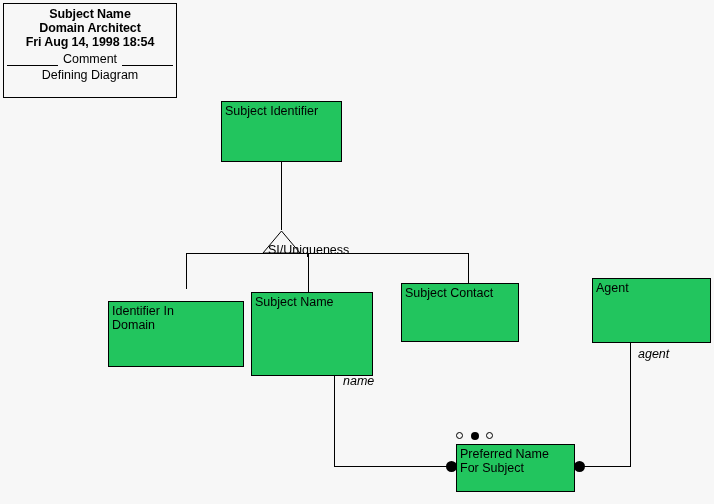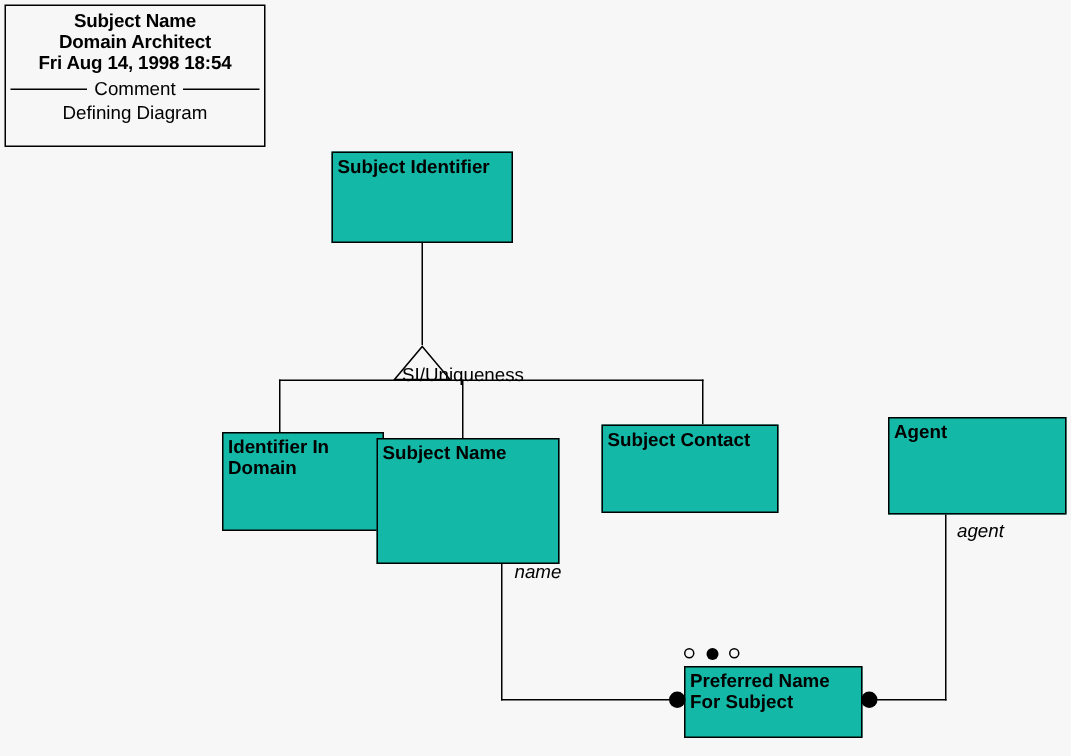--- a/index.html
+++ b/index.html
@@ -32,21 +32,21 @@
   .title-line {
     font-size: 12.5px;
     font-weight: bold;
     line-height: 14px;
     letter-spacing: -0.1px;
     white-space: nowrap;
   }
   .title-line.first { padding-top: 3px; }
   .comment-rule {
     display: flex;
-    align-items: center;
+    align-items: flex-end;
     margin: 3px 3px 0 3px;
   }
   .comment-rule .bar {
     flex: 1 1 auto;
     height: 1px;
     background: #000;
   }
   .comment-rule .lbl {
     flex: 0 0 auto;
     font-size: 12.5px;
@@ -56,23 +56,22 @@
   .comment-body {
     font-size: 12.5px;
     line-height: 15px;
     padding-top: 2px;
   }
 
   
   .entity {
     position: absolute;
     border: 1px solid #000;
-    background: #14b8a6;
+    background: #22c55e;
     box-sizing: border-box;
-    font-weight: bold;
   }
   .entity .ename {
     font-size: 12.5px;
     line-height: 14px;
     padding: 2px 0 0 3px;
     white-space: pre-line;
   }
 
   
   .hline {
@@ -158,21 +157,21 @@
   </svg>
 
   <div class="plain-label" style="left:268px; top:228px;">SI/Uniqueness</div>
 
   <div class="hline" style="left:186px; top:253px; width:283px;"></div>
 
   <div class="vline" style="left:186px; top:253px; height:36px;"></div>
   <div class="vline" style="left:308px; top:253px; height:40px;"></div>
   <div class="vline" style="left:468px; top:253px; height:30px;"></div>
 
-  <div class="entity" style="left:108px; top:288px; width:108px; height:66px;margin-left:40px;">
+  <div class="entity" style="left:108px; top:301px; width:136px; height:66px;">
     <div class="ename">Identifier In
 Domain</div>
   </div>
 
   <div class="entity" style="left:251px; top:292px; width:122px; height:84px;">
     <div class="ename">Subject Name</div>
   </div>
 
   <div class="entity" style="left:401px; top:283px; width:118px; height:59px;">
     <div class="ename">Subject Contact</div>

